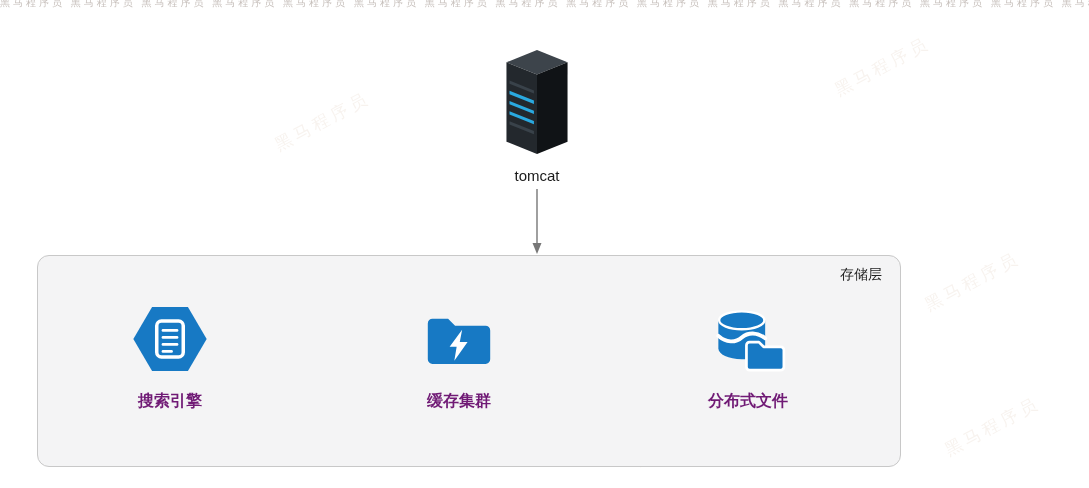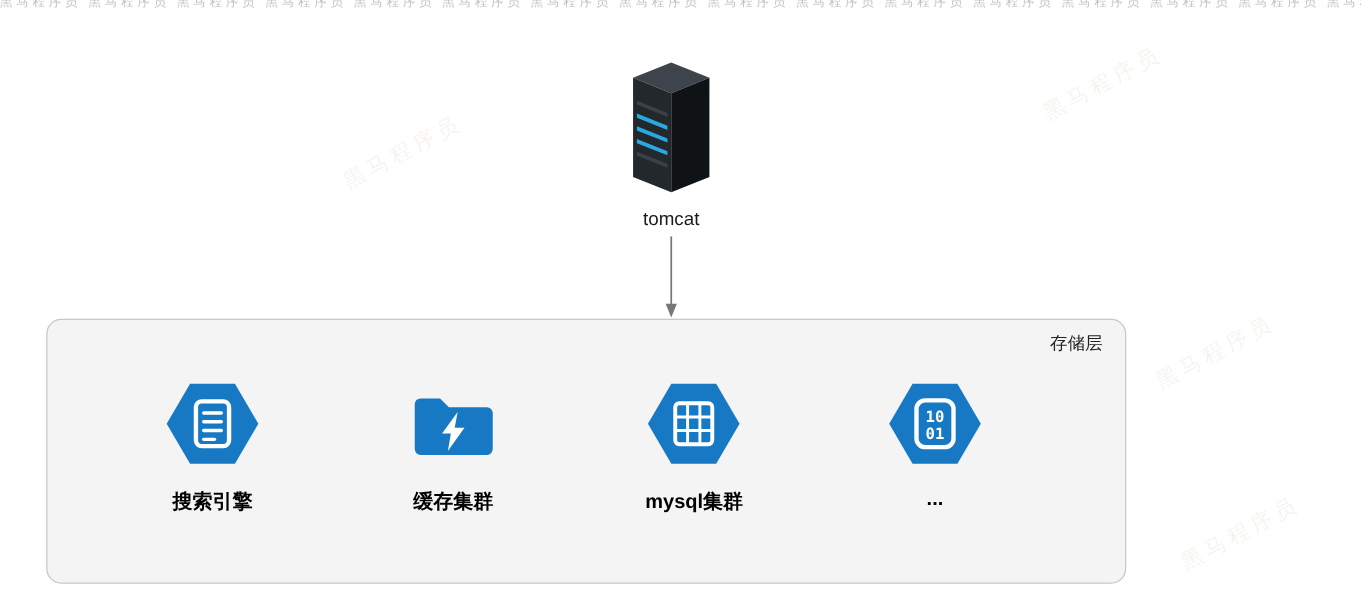--- a/index.html
+++ b/index.html
@@ -55,21 +55,21 @@
     font-size:14px;color:#222222;
   }
   .items-row{
     position:absolute;left:72px;right:92px;top:44px;
     display:flex;justify-content:space-between;align-items:flex-start;
   }
   .item{
     display:flex;flex-direction:column;align-items:center;width:120px;
   }
   .item-label{
-    margin-top:13px;font-size:16px;font-weight:700;color:#000000;
+    margin-top:13px;font-size:16px;font-weight:700;color:#701a75;
     white-space:nowrap;
     text-align:center;
   }
 
   
   .fa{fill:var(--accent);}
   .fw{fill:#ffffff;}
   .sw{stroke:#ffffff;fill:none;stroke-linecap:round;stroke-linejoin:round;}
   .saw{fill:var(--accent);stroke:#ffffff;stroke-linejoin:round;}
   .ico-text{fill:#ffffff;font-family:"DejaVu Sans Mono", monospace;}
@@ -131,38 +131,27 @@
     </div>
 
     <div class="item">
       <svg viewBox="0 0 100 100" width="78" height="78">
         <path class="fa" d="M10,30 a6,6 0 0 1 6,-6 h20 l9,9 h39 a6,6 0 0 1 6,6 v37 a6,6 0 0 1 -6,6 H16 a6,6 0 0 1 -6,-6 z"></path>
         <polygon class="fw" points="54,38 38,60 47,60 44,78 61,54 51,54"></polygon>
       </svg>
       <div class="item-label">缓存集群</div>
     </div>
 
+
     <div class="item">
       <svg viewBox="0 0 100 100" width="78" height="78">
-        <polygon class="fa" points="3,50 27,9 73,9 97,50 73,91 27,91"></polygon>
-        <rect class="sw" x="31" y="29" width="38" height="42" rx="4" stroke-width="4"></rect>
-        <line class="sw" x1="43.7" y1="31" x2="43.7" y2="69" stroke-width="3"></line>
-        <line class="sw" x1="56.3" y1="31" x2="56.3" y2="69" stroke-width="3"></line>
-        <line class="sw" x1="33" y1="43" x2="67" y2="43" stroke-width="3"></line>
-        <line class="sw" x1="33" y1="57" x2="67" y2="57" stroke-width="3"></line>
+        <path class="fa" d="M12,26 v36 c0,8 13,14 30,14 c17,0 30,-6 30,-14 v-36 z"></path>
+        <ellipse class="saw" cx="42" cy="26" rx="29" ry="11.5" stroke-width="3"></ellipse>
+        <path class="sw" d="M12,46 c10,9 22,9 30,2 c8,-7 20,-7 30,1" stroke-width="5"></path>
+        <path class="saw" d="M48,58 a4,4 0 0 1 4,-4 h12 l6,6 h22 a4,4 0 0 1 4,4 v22 a4,4 0 0 1 -4,4 H52 a4,4 0 0 1 -4,-4 z" stroke-width="3.5"></path>
       </svg>
-      <div class="item-label">mysql集群</div>
+      <div class="item-label">分布式文件</div>
     </div>
 
 
-
-    <div class="item">
-      <svg viewBox="0 0 100 100" width="78" height="78">
-        <polygon class="fa" points="3,50 27,9 73,9 97,50 73,91 27,91"></polygon>
-        <rect class="sw" x="31" y="26" width="38" height="48" rx="9" stroke-width="4.5"></rect>
-        <text class="ico-text" x="50" y="48" text-anchor="middle" font-size="16" font-weight="bold">10</text>
-        <text class="ico-text" x="50" y="66" text-anchor="middle" font-size="16" font-weight="bold">01</text>
-      </svg>
-      <div class="item-label">...</div>
-    </div>
 
   </div>
 </div>
 
 </body></html>

